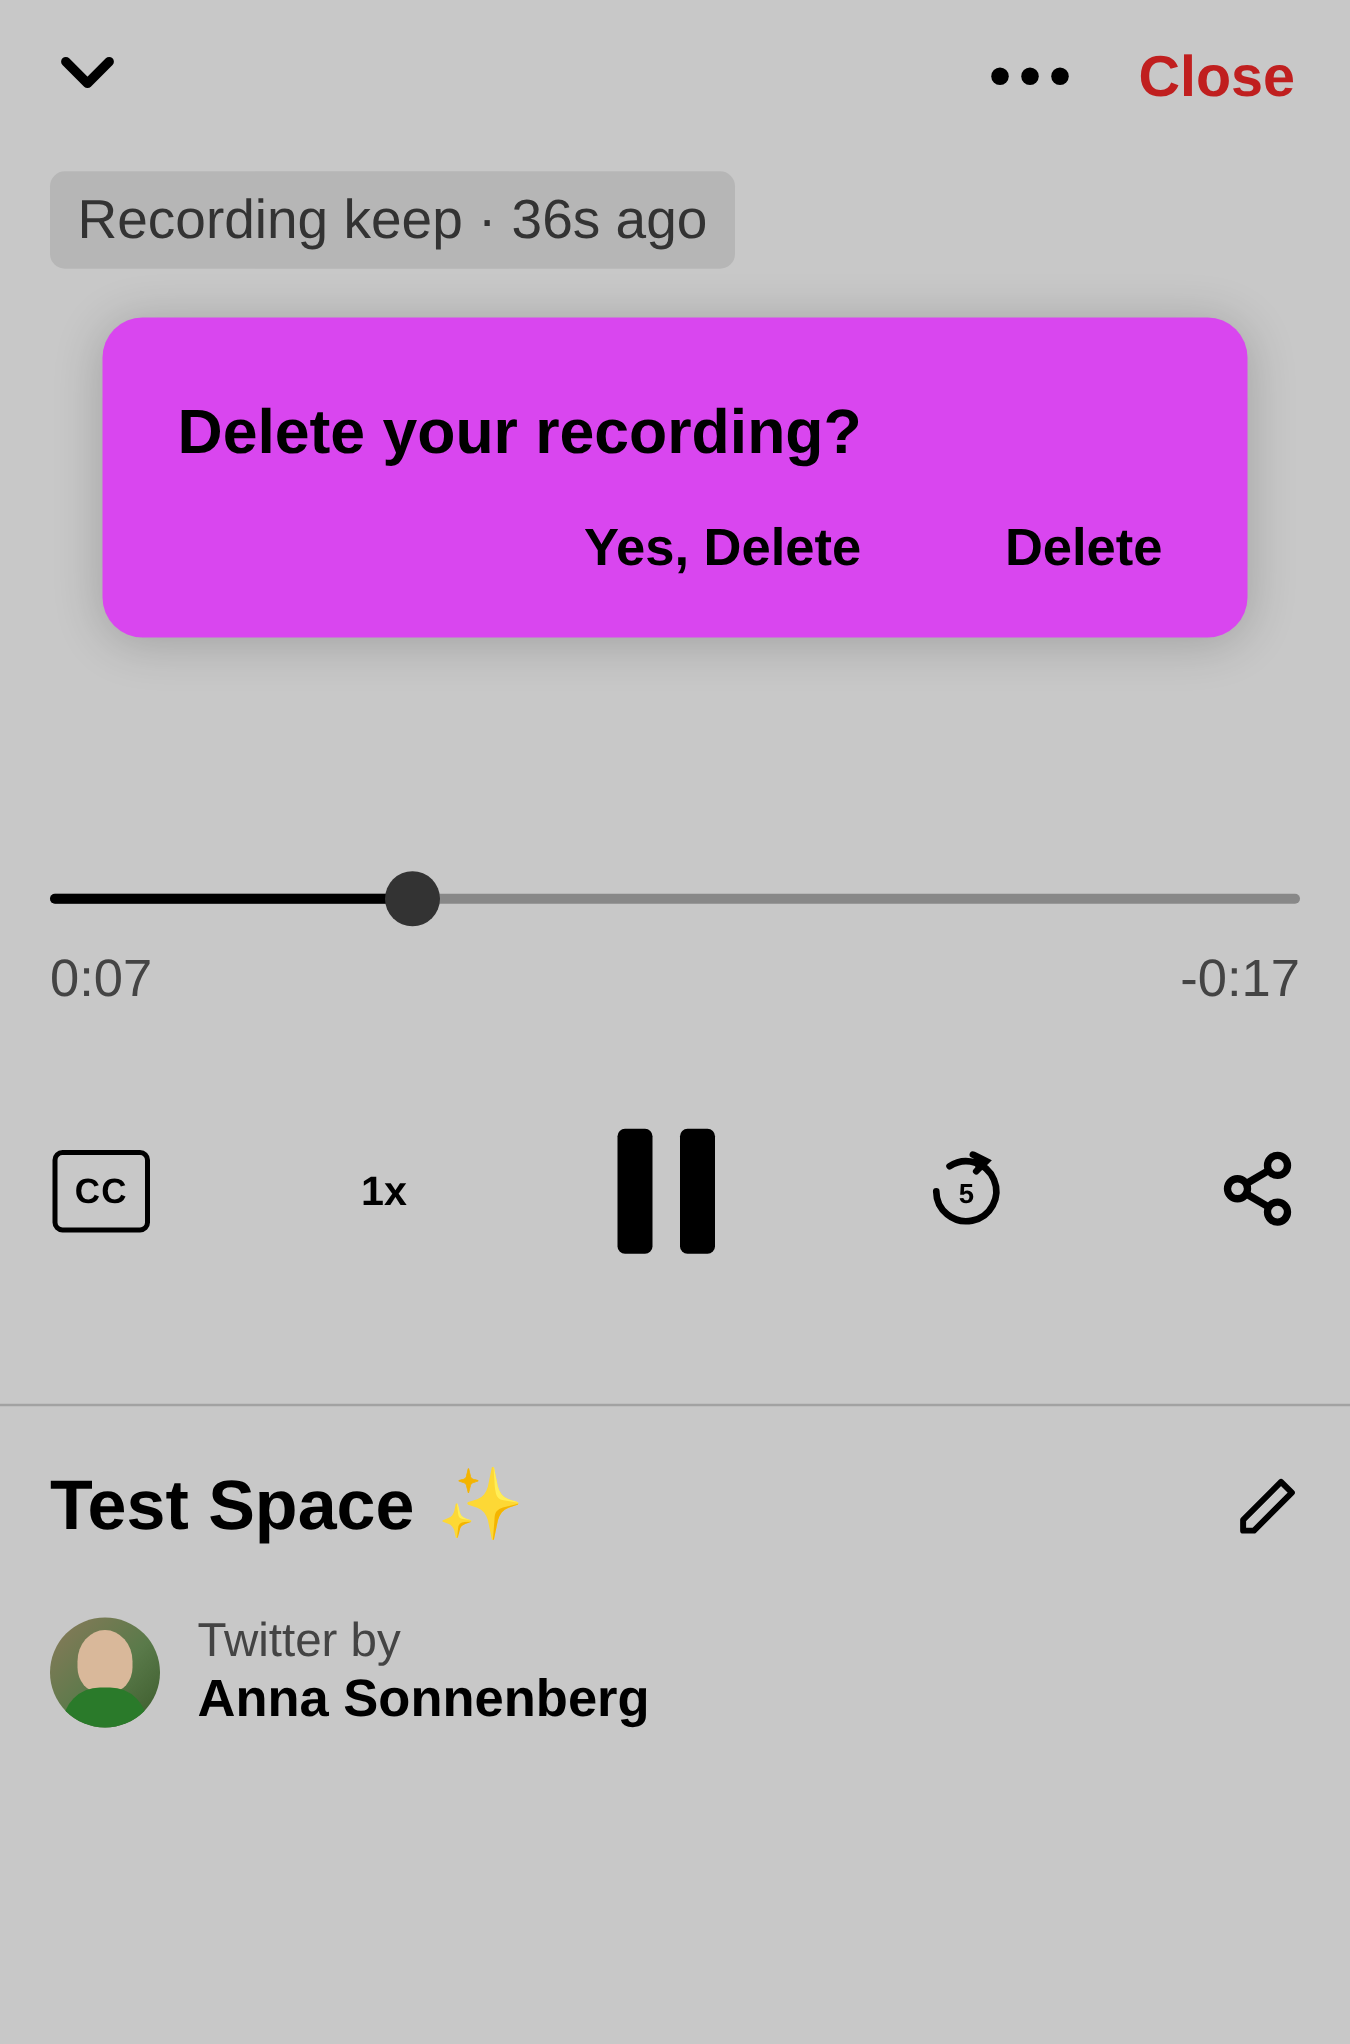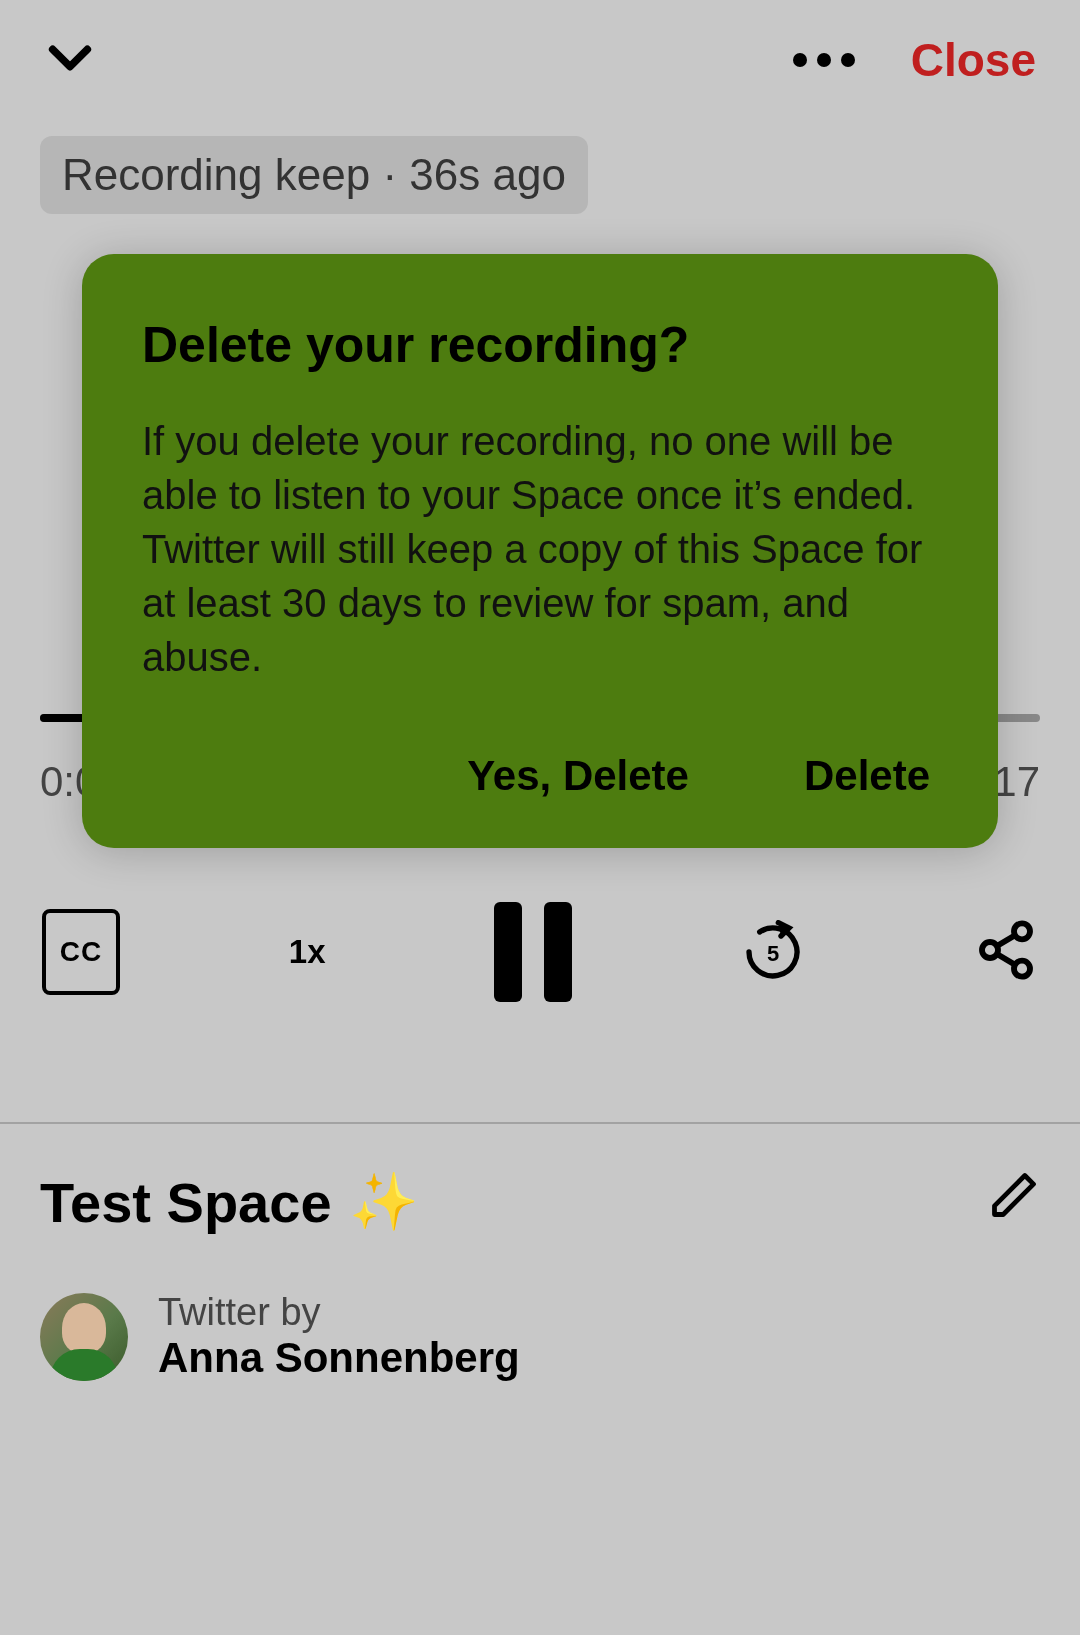--- a/index.html
+++ b/index.html
@@ -71,21 +71,21 @@
       color: #444;
     }
     .controls-row {
       display:flex;
       align-items:center;
       justify-content: space-between;
       margin: 96px 40px 0 40px;
       padding: 0 2px;
     }
     .cc-box {
-      width: 78px; height: 86px;
+      width: 78px; height: 66px;
       border: 4px solid #000;
       border-radius: 8px;
       display:flex; align-items:center; justify-content:center;
       font-size: 28px; font-weight:700;
       letter-spacing: 1px;
     }
     .speed-label { font-size: 33px; font-weight: 700; text-align: right; }
     .pause-btn { display:flex; gap: 22px; }
     .pause-btn span {
       width: 28px; height: 100px; background:#000; border-radius:6px;
@@ -99,21 +99,21 @@
     }
     .share-icon svg { width: 64px; height: 64px; }
     .divider {
       height: 2px;
       background: #a2a2a2;
       margin-top: 120px;
     }
     .title-row {
       display:flex;
       justify-content: space-between;
-      align-items: flex-start;
+      align-items: flex-end;
       margin: 45px 40px 0 40px;
     }
     .space-title {
       font-size: 56px;
       font-weight: 800;
       display:flex;
       align-items:center;
       gap: 18px;
     }
     .sparkle { font-size: 56px; }
@@ -148,21 +148,21 @@
       border-radius: 30px 30px 0 0;
     }
     .hosted-by { font-size: 38px; color:#444; }
     .host-name { font-size: 42px; font-weight:800; }
     
     .modal {
       position: absolute;
       left: 82px;
       right: 82px;
       top: 254px;
-      background: #4d7c0f;
+      background: #d946ef;
       border-radius: 32px;
       padding: 62px 60px 48px 60px;
       box-shadow: 0 4px 40px rgba(0,0,0,0.2);
     }
     .modal-title {
       font-size: 50px;
       font-weight: 800;
       margin-bottom: 40px;
     }
     .modal-body {
@@ -264,21 +264,20 @@
 <div class="host-row">
   <div class="avatar"></div>
   <div>
     <div class="hosted-by">Twitter by</div>
     <div class="host-name">Anna Sonnenberg</div>
   </div>
 </div>
 
 <div class="modal">
   <div class="modal-title">Delete your recording?</div>
-  <div class="modal-body">If you delete your recording, no one will be able to listen to your Space once it’s ended. Twitter will still keep a copy of this Space for at least 30 days to review for spam, and abuse.</div>
   <div class="modal-actions">
     <button>Yes, Delete</button>
     <button>Delete</button>
   </div>
 </div>
 
 
 
 
 </body></html>

